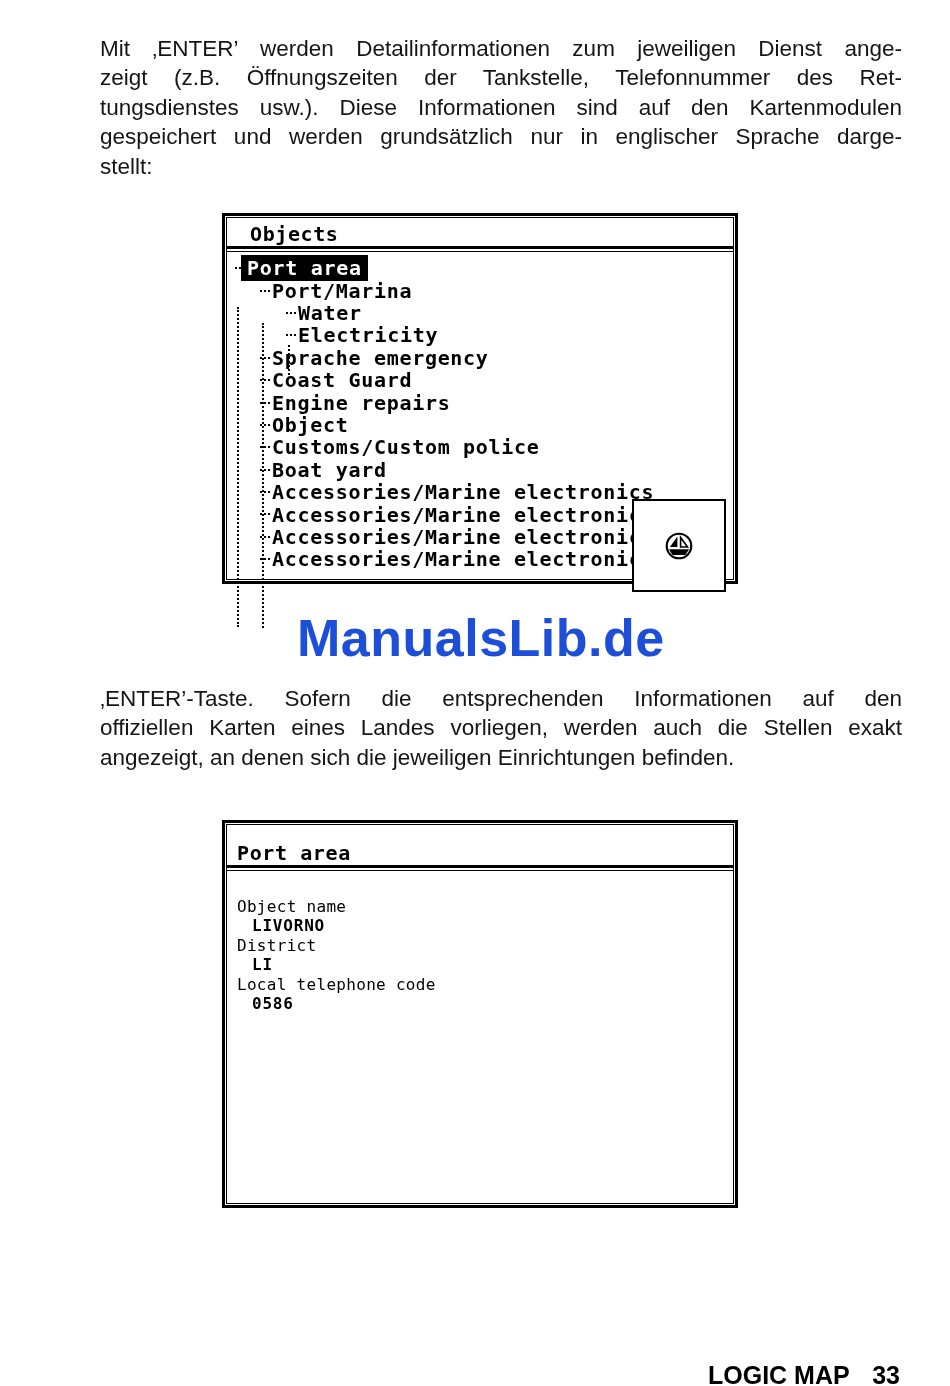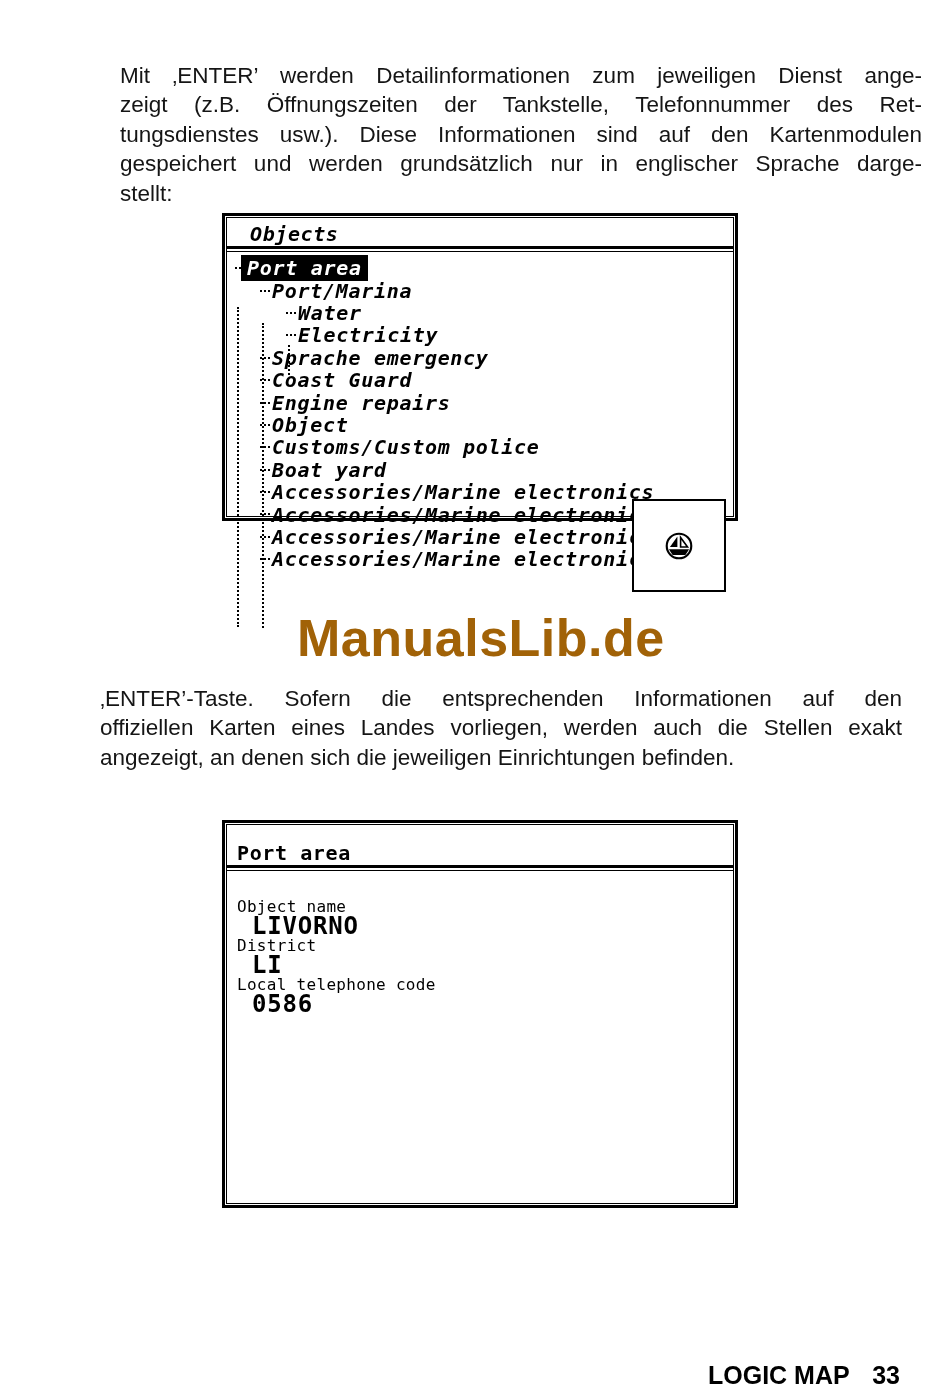--- a/index.html
+++ b/index.html
@@ -54,46 +54,46 @@
   .vg2{left:61px;top:88px;height:30px;}
   
   .overlay-box{
     position:absolute;left:405px;top:281px;width:94px;height:93px;
     background:#fff;border:2px solid #000;box-sizing:border-box;
     display:flex;align-items:center;justify-content:center;z-index:5;
   }
   
   .fields{position:absolute;left:10px;top:48px;right:8px;margin-top:24px;}
   .flabel{font-size:16px;line-height:19px;letter-spacing:0.3px;white-space:pre;}
-  .fvalue{font-size:24px;line-height:20px;font-weight:bold;letter-spacing:0.8px;padding-left:15px;white-space:pre;}
+  .fvalue{font-size:16px;line-height:20px;font-weight:bold;letter-spacing:0.8px;padding-left:15px;white-space:pre;}
   
   .watermark{
     position:absolute;left:297px;top:608px;
     font-size:52px;font-weight:bold;letter-spacing:0.5px;
-    color:#a16207;
+    color:#1d4ed8;
   }
   
   .footer{
     position:absolute;left:708px;top:1360px;width:192px;
     display:flex;justify-content:space-between;
     font-size:25px;font-weight:bold;line-height:31px;color:#000;
   }
 </style>
 </head>
 <body>
 
-<div class="para" style="top:61px;margin-left:20px;">
+<div class="para" style="top:34px;">
   <div class="pline">Mit ‚ENTER’ werden Detailinformationen zum jeweiligen Dienst ange-</div>
   <div class="pline">zeigt (z.B. Öffnungszeiten der Tankstelle, Telefonnummer des Ret-</div>
   <div class="pline">tungsdienstes usw.). Diese Informationen sind auf den Kartenmodulen</div>
   <div class="pline">gespeichert und werden grundsätzlich nur in englischer Sprache darge-</div>
   <div class="pline last">stellt:</div>
 </div>
 
-<div class="screen" style="left:222px;top:213px;width:516px;height:308px;font-style:italic;">
+<div class="screen" style="left:222px;top:213px;width:516px;height:371px;">
   <div class="screen-inner">
     <div class="screen-title" style="left:23px;top:4px;">Objects</div>
     <div class="dbl-rule" style="top:28px;"></div>
 
     <div class="tree">
       <div class="vguide vg0"></div>
       <div class="vguide vg1"></div>
       <div class="vguide vg2"></div>
 
       <div class="trow lvl0"><span class="dots"></span><span class="tlabel sel">Port area</span></div>

